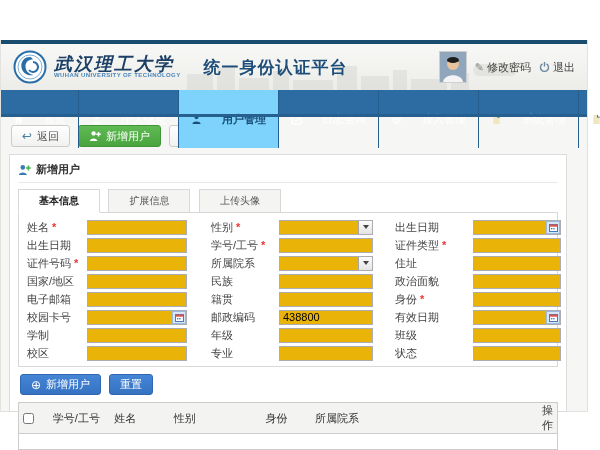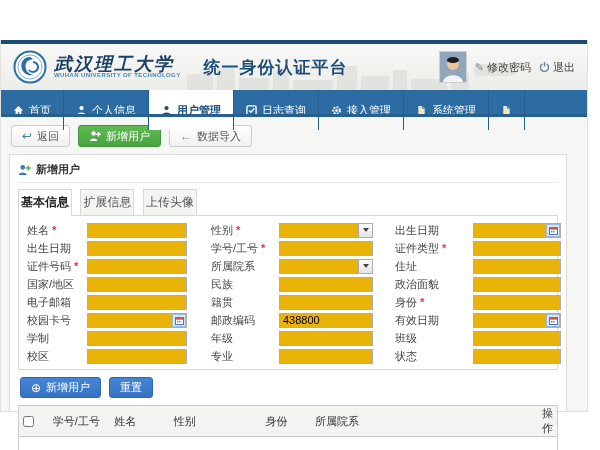--- a/index.html
+++ b/index.html
@@ -18,44 +18,44 @@
            font-size:18px;color:#1c3f66;letter-spacing:2px;line-height:15px;}
   .unien{font-size:6px;color:#4a85b8;letter-spacing:.4px;font-weight:bold;}
   .platform{font-size:17px;font-weight:bold;color:#1d4e79;margin-left:16px;letter-spacing:1px;}
   .hdr-right{margin-left:auto;display:flex;align-items:center;gap:8px;position:relative;z-index:2;}
   .avatar{width:26px;height:30px;border:1px solid #cfcfcf;background:#8fa6bd;display:block;}
   .hlink{display:flex;align-items:center;gap:3px;font-size:11px;color:#444;cursor:pointer;}
   .pencil{font-size:11px;color:#888;}
   
   .nav{height:27px;background:#2d6ca2;display:flex;position:relative;}
   .navstrip{position:absolute;left:0;right:0;bottom:0;height:3px;background:#27608f;}
-  .nav-item{display:flex;align-items:center;gap:5px;padding:8px 12px;height:24px;color:#fff;
+  .nav-item{display:flex;align-items:center;gap:20px;padding:17px 12px;height:24px;color:#fff;
             font-size:11px;border-right:1px solid #255d8c;cursor:pointer;white-space:nowrap;}
-  .nav-item.active{background:#ffffff;color:#1b4f79;font-weight:bold;}
+  .nav-item.active{background:#7dd3fc;color:#1b4f79;font-weight:bold;}
   .nav-ic{display:inline-flex;}
   .nav-ic svg{display:block;}
   .ic-file{color:#f0e6c0;}
   
   .content{padding:7px 8px 0 8px;}
   .toolbar{display:flex;gap:8px;margin:1px 0 7px 2px;}
   .btn{font-size:11px;border-radius:3px;padding:0 10px;height:22px;display:inline-flex;
        align-items:center;gap:5px;box-sizing:border-box;cursor:pointer;}
   .btn-light{background:linear-gradient(#ffffff,#f1f1f0);border:1px solid #ccc;color:#555;}
   .btn-green{background:linear-gradient(#5fba53,#49a43d);border:1px solid #419539;color:#fff;}
   .btn-blue{background:linear-gradient(#4585d6,#3572c2);border:1px solid #2f67b1;color:#fff;}
   .arrow-ic{font-size:12px;line-height:1;}
   .back-arrow{color:#47809e;}
   .imp-arrow{color:#8a8a8a;}
   
   .panel{background:#fff;border:1px solid #dcdcda;margin-right:12px;height:258px;
          padding:7px 8px 0 8px;box-sizing:border-box;}
   .ptitle{display:flex;align-items:center;gap:5px;font-size:11px;font-weight:bold;color:#333;
           padding-bottom:5px;border-bottom:1px solid #e8e8e6;}
   .tabs{margin-top:6px;margin-bottom:-1px;position:relative;z-index:2;}
-  .tab{display:inline-block;padding:4px 2px;font-size:12px;color:#555;background:#f4f4f2;
+  .tab{display:inline-block;padding:4px 20px;font-size:10px;color:#555;background:#f4f4f2;
        border:1px solid #d8d8d6;margin-right:4px;cursor:pointer;}
   .tab.active{background:#fff;color:#222;font-weight:bold;border-bottom-color:#fff;}
   .formbox{border:1px solid #d8d8d6;background:#fff;padding:5px 2px 4px 4px;
            display:grid;grid-template-columns:64px 100px 92px 94px 100px 88px;
            grid-auto-rows:18px;align-items:center;font-size:11px;color:#444;}
   .lbl{padding-left:4px;white-space:nowrap;}
   .lbl.c2{padding-left:24px;}
   .lbl.c3{padding-left:22px;}
   .req{color:#e33;font-weight:bold;margin-left:3px;}
   .inp{width:100%;height:15px;border:1px solid #abadb3;box-sizing:border-box;font-size:11px;

